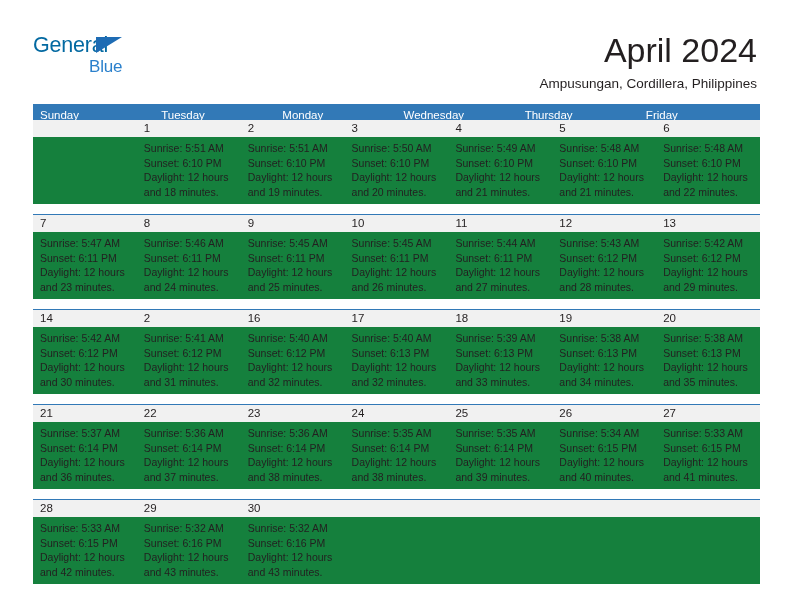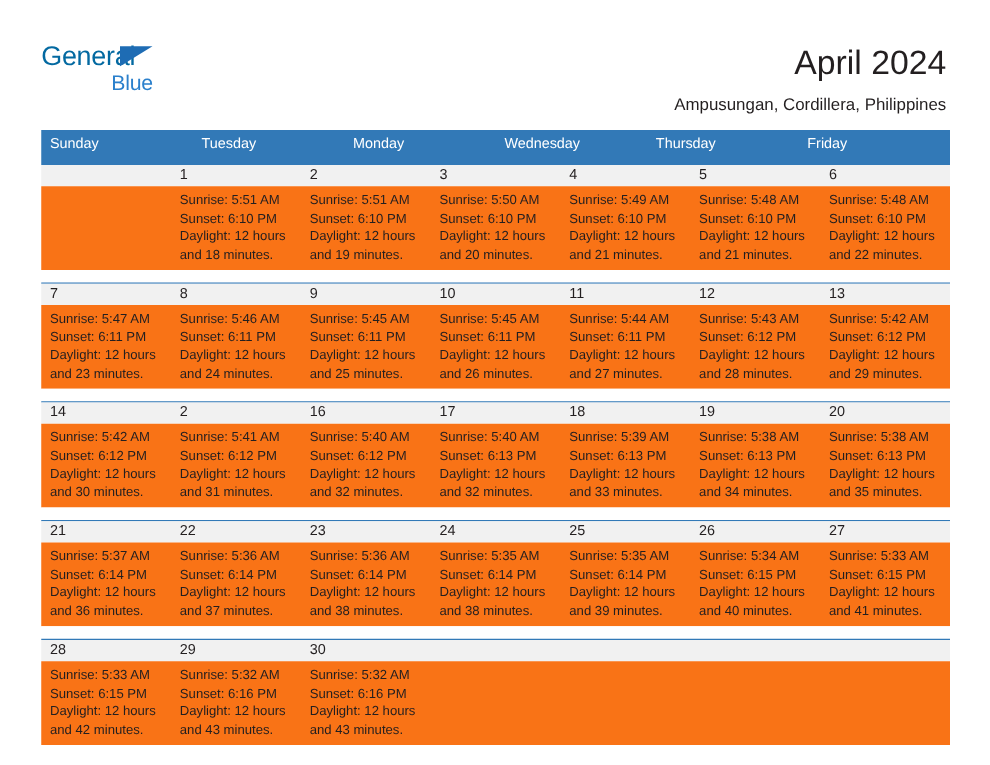--- a/index.html
+++ b/index.html
@@ -62,21 +62,21 @@
     font-size: 17px;
     letter-spacing: -0.2px;
     color: #2b80cc;
     line-height: 25px;
     white-space: nowrap;
   }
   .title {
     position: absolute;
     right: 35px;
     top: 34px;
-    font-size: 27px;
+    font-size: 34px;
     color: #231f20;
     text-align: right;
     white-space: nowrap;
     line-height: 32px;
     margin-left: 32px;
   }
   .subtitle {
     position: absolute;
     right: 35px;
     top: 76px;
@@ -91,21 +91,21 @@
   .calendar {
     position: absolute;
     left: 33px;
     top: 104px;
     width: 727px;
   }
   .weekday-row {
     display: flex;
     width: 100%;
     background: #3279b7;
-    height: 28px;
+    height: 16px;
   }
   .weekday {
     flex: 1 1 0;
     box-sizing: border-box;
     padding-left: 7px;
     color: #ffffff;
     font-size: 11.5px;
     line-height: 22px;
     white-space: nowrap;
     overflow: hidden;
@@ -134,21 +134,21 @@
     padding-left: 7px;
     font-size: 11.5px;
     line-height: 17px;
     color: #231f20;
     white-space: nowrap;
     overflow: hidden;
   }
   .content-row {
     display: flex;
     width: 100%;
-    background: #f97316;
+    background: #15803d;
     height: 67px;
   }
   .cell {
     flex: 1 1 0;
     box-sizing: border-box;
     padding-left: 7px;
     padding-top: 4px;
     overflow: hidden;
   }
   .cell-line {

